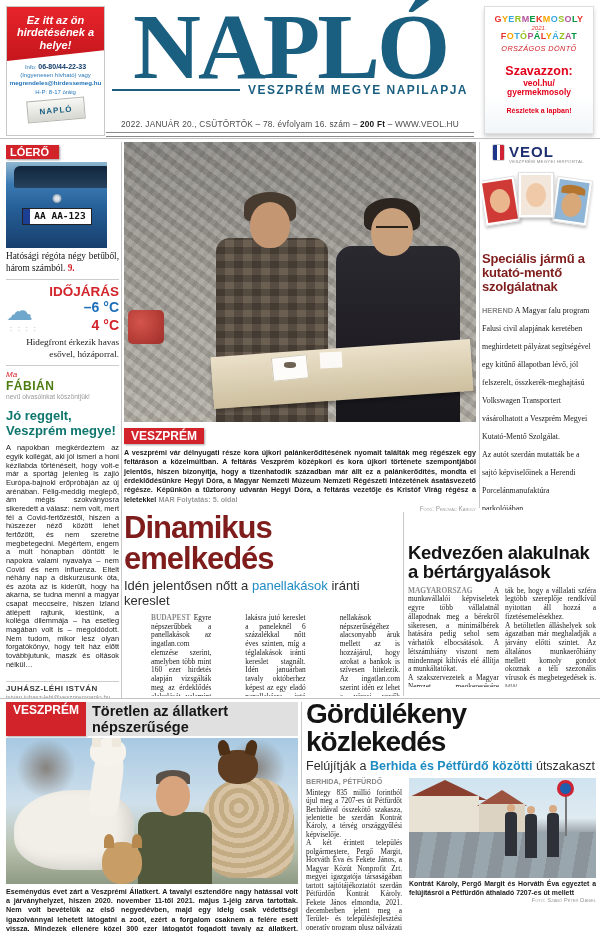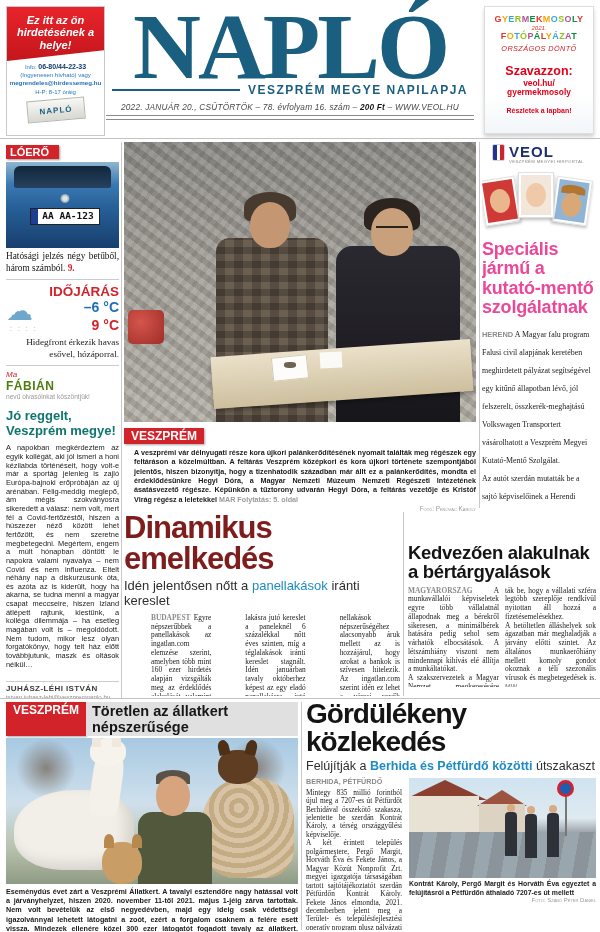--- a/index.html
+++ b/index.html
@@ -16,42 +16,42 @@
   .ad-email{color:#1d6fb8;font-weight:bold;font-size:6.2px;display:block;}
   .ad-paper{width:56px;height:20px;margin:3px auto 0;background:linear-gradient(180deg,#f7f7f4,#d8d8d2);
       border:1px solid #b5b5b0;transform:rotate(-5deg);display:flex;align-items:center;justify-content:center;
       font-weight:bold;color:#1b5f80;font-size:8px;letter-spacing:1px;}
 
   .masthead-block{position:absolute;left:106px;top:2px;width:368px;text-align:center;}
   .masthead{font-family:"Liberation Serif",serif;font-weight:bold;color:#1b5f80;font-size:94px;line-height:.95;letter-spacing:-3px;}
   .tagline-row{display:flex;align-items:center;gap:8px;margin-top:-8px;padding:0 6px;}
   .tagline-line{flex:1;height:2px;background:#1b5f80;}
   .tagline{color:#1b5f80;font-weight:bold;font-size:12px;letter-spacing:1.5px;white-space:nowrap;}
-  .dateline{margin-top:5px;font-size:8.3px;color:#4a4a4a;letter-spacing:.2px;font-style:italic;}
+  .dateline{margin-top:22px;font-size:8.3px;color:#4a4a4a;letter-spacing:.2px;}
   .dateline .bold{color:#1a1a1a;font-weight:bold;}
   .header-rule{margin-top:3px;height:3px;border-top:1px solid #8a8a8a;border-bottom:1px solid #8a8a8a;}
 
   .promo-box{position:absolute;right:6px;top:6px;width:110px;height:128px;border:1px solid #ddd;
       box-shadow:0 3px 4px rgba(0,0,0,.18);text-align:center;padding-top:7px;box-sizing:border-box;
       background:linear-gradient(180deg,#ffffff 70%,#f2f6f9);}
   .promo-line{font-weight:bold;font-size:9px;letter-spacing:.4px;line-height:1.2;}
   .promo-year{font-size:6px;color:#e63329;font-style:italic;}
   .promo-sub{color:#d2232a;font-size:7.3px;font-style:italic;margin-top:2px;letter-spacing:.4px;}
   .promo-cta{color:#e2001a;font-weight:bold;font-size:12.5px;margin-top:11px;}
   .promo-url{color:#e2001a;font-weight:bold;font-size:8.4px;line-height:1.15;margin-top:1px;}
   .promo-details{color:#e2001a;font-weight:bold;font-size:7px;margin-top:9px;}
 
   .hsep{position:absolute;left:0;width:600px;height:1px;background:#c2c2c2;}
   .vsep{position:absolute;width:1px;background:#c9c9c9;}
 
   
   .sidebar{position:absolute;left:6px;top:142px;width:113px;height:556px;overflow:hidden;}
   .tag-banner{display:inline-block;background:#d2232a;color:#fff;font-weight:bold;font-size:11px;
       padding:1px 10px 1px 4px;box-shadow:1px 1px 2px rgba(0,0,0,.4);}
-  .car-photo{width:117px;height:86px;position:relative;margin-top:2px;overflow:hidden;
+  .car-photo{width:101px;height:86px;position:relative;margin-top:2px;overflow:hidden;
       background:linear-gradient(180deg,#8fb6cf 0%,#3a79b2 26%,#265e96 55%,#173f6e 100%);}
   .car-window{position:absolute;left:8px;top:4px;width:97px;height:22px;background:linear-gradient(180deg,#10263d,#27425e);border-radius:6px 6px 2px 2px;}
   .car-logo{position:absolute;left:50%;top:32px;transform:translateX(-50%);width:9px;height:9px;border-radius:50%;
       background:radial-gradient(circle,#dfe7ec 30%,#8aa0b0 70%);}
   .plate{position:absolute;left:50%;top:46px;transform:translateX(-50%);width:68px;height:15px;background:#fff;
       border:1px solid #222;display:flex;align-items:stretch;}
   .plate-eu{width:7px;background:#1c3f94;}
   .plate-text{flex:1;text-align:center;font-family:"DejaVu Sans Mono",monospace;font-weight:bold;font-size:9.5px;line-height:13px;color:#111;}
   .sb-caption{font-family:"Liberation Serif",serif;font-size:9.3px;line-height:1.25;color:#111;margin-top:3px;text-align:justify;}
   .page-ref{color:#d2232a;font-weight:bold;}
@@ -90,40 +90,40 @@
   .mp-glasses{left:252px;top:84px;width:32px;height:6px;border-top:2px solid #2a2118;}
   .mp-table{left:88px;top:206px;width:260px;height:52px;background:linear-gradient(180deg,#ebe1ca,#cdbf9e);transform:rotate(-4deg);box-shadow:0 3px 4px rgba(0,0,0,.3);}
   .mp-bag1{left:148px;top:214px;width:34px;height:22px;background:rgba(255,255,255,.92);border:1px solid #cfc8b4;transform:rotate(-6deg);}
   .mp-bag2{left:196px;top:210px;width:22px;height:16px;background:rgba(255,255,255,.85);transform:rotate(-3deg);}
   .mp-find{left:160px;top:220px;width:12px;height:6px;background:#6e6253;border-radius:40%;}
 
   .lead-story{position:absolute;left:124px;top:428px;width:352px;}
   .lead-head-row{display:flex;align-items:center;gap:7px;}
   .loc-tag{background:#d2232a;color:#fff;font-weight:bold;font-size:12px;padding:1px 7px;box-shadow:1px 1px 2px rgba(0,0,0,.35);white-space:nowrap;}
   .lead-headline{font-size:17px;font-weight:bold;color:#161616;letter-spacing:-.2px;}
-  .lead-caption-wrap{margin-top:4px;font-size:7.2px;font-weight:bold;line-height:1.3;text-align:justify;color:#1a1a1a;margin-left:10px;}
+  .lead-caption-wrap{margin-top:4px;font-size:7.2px;font-weight:bold;line-height:1.3;text-align:justify;color:#1a1a1a;}
   .gray{color:#9a9a9a;}
   .lead-credit{text-align:right;color:#9a9a9a;font-size:6.3px;font-variant:small-caps;margin-top:1px;}
 
   
   .rightcol{position:absolute;left:482px;top:142px;width:112px;height:368px;overflow:hidden;}
   .veol-logo-row{display:flex;justify-content:center;gap:4px;align-items:flex-start;padding-top:2px;}
   .veol-flag{width:11px;height:15px;border:1px solid #d5d5d5;border-radius:2px;
       background:linear-gradient(90deg,#20368c 0 34%,#fff 34% 66%,#cf2233 66%);}
   .veol-name{font-weight:bold;font-size:15px;color:#1d2f6e;letter-spacing:1px;line-height:1;}
   .veol-sub{font-size:4.3px;color:#8a8a8a;letter-spacing:.3px;}
   .kids-strip{position:relative;height:62px;margin-top:6px;}
   .kid-card{position:absolute;width:36px;height:46px;background:#fff;border:1px solid #e0e0e0;box-shadow:0 2px 3px rgba(0,0,0,.25);padding:2px;box-sizing:border-box;}
   .kid-inner{width:100%;height:100%;position:relative;overflow:hidden;}
   .kid-face{position:absolute;left:50%;top:50%;transform:translate(-50%,-50%);width:20px;height:24px;border-radius:50%;}
   .kid1{left:0;top:8px;transform:rotate(-9deg);} .kid1 .kid-inner{background:#cf3a36;} .kid1 .kid-face{background:#eab68e;}
   .kid2{left:36px;top:2px;z-index:2;} .kid2 .kid-inner{background:#f2e7da;} .kid2 .kid-face{background:#f0c9a8;}
   .kid3{left:72px;top:8px;transform:rotate(8deg);} .kid3 .kid-inner{background:#8fb5d6;} .kid3 .kid-face{background:#d9a878;}
   .kid-cap{position:absolute;left:50%;top:4px;transform:translateX(-50%);width:24px;height:9px;background:#b4762f;border-radius:50% 50% 0 0;}
-  .rescue-headline{font-size:18px;font-weight:bold;line-height:1.08;margin-top:8px;color:#ec4899;letter-spacing:-.2px;}
+  .rescue-headline{font-size:13px;font-weight:bold;line-height:1.08;margin-top:20px;color:#7f1d1d;letter-spacing:-.2px;}
   .loc-inline{color:#8a8a8a;font-weight:bold;font-size:7.4px;}
   .body-serif{font-family:"Liberation Serif",serif;font-size:7.9px;line-height:1.22;text-align:justify;white-space:pre-line;}
   .rescue-body-wrap{margin-top:5px;}
 
   
   .panel-story{position:absolute;left:124px;top:512px;width:276px;height:184px;overflow:hidden;}
   .panel-headline{font-size:31px;font-weight:bold;letter-spacing:-1px;color:#7f1d1d;line-height:1;}
   .panel-subhead{font-size:13px;color:#2e2e2e;margin-top:4px;}
   .hl-blue{color:#1e8bc3;}
   .panel-cols{display:flex;gap:7px;margin-top:6px;height:126px;overflow:hidden;}
@@ -243,32 +243,32 @@
     <span class="tag-banner">LÓERŐ</span>
     <div class="car-photo">
       <div class="car-window"></div>
       <div class="car-logo"></div>
       <div class="plate">
         <div class="plate-eu"></div>
         <div class="plate-text">AA AA-123</div>
       </div>
     </div>
     <div class="sb-caption">
-      <span>Hatósági jelzés négy betűből, három számból. </span><span class="page-ref">9.</span>
+      <span>Hatósági régóta négy betűből, három számból. </span><span class="page-ref">9.</span>
     </div>
     <div class="sb-divider"></div>
 
     <div class="weather">
       <div class="weather-icon">
         <div class="weather-cloud">☁</div>
         <div class="weather-flakes">: : : :</div>
       </div>
       <div class="weather-title">IDŐJÁRÁS</div>
       <div class="weather-low">–6 °C</div>
-      <div class="weather-high">9 °C</div>
+      <div class="weather-high">4 °C</div>
       <div class="weather-text">Hidegfront érkezik havas esővel, hózáporral.</div>
     </div>
     <div class="sb-divider"></div>
 
     <div>
       <div class="nameday-today">Ma</div>
       <div class="nameday-name">FÁBIÁN</div>
       <div class="nameday-text">nevű olvasóinkat köszöntjük!</div>
     </div>
 

